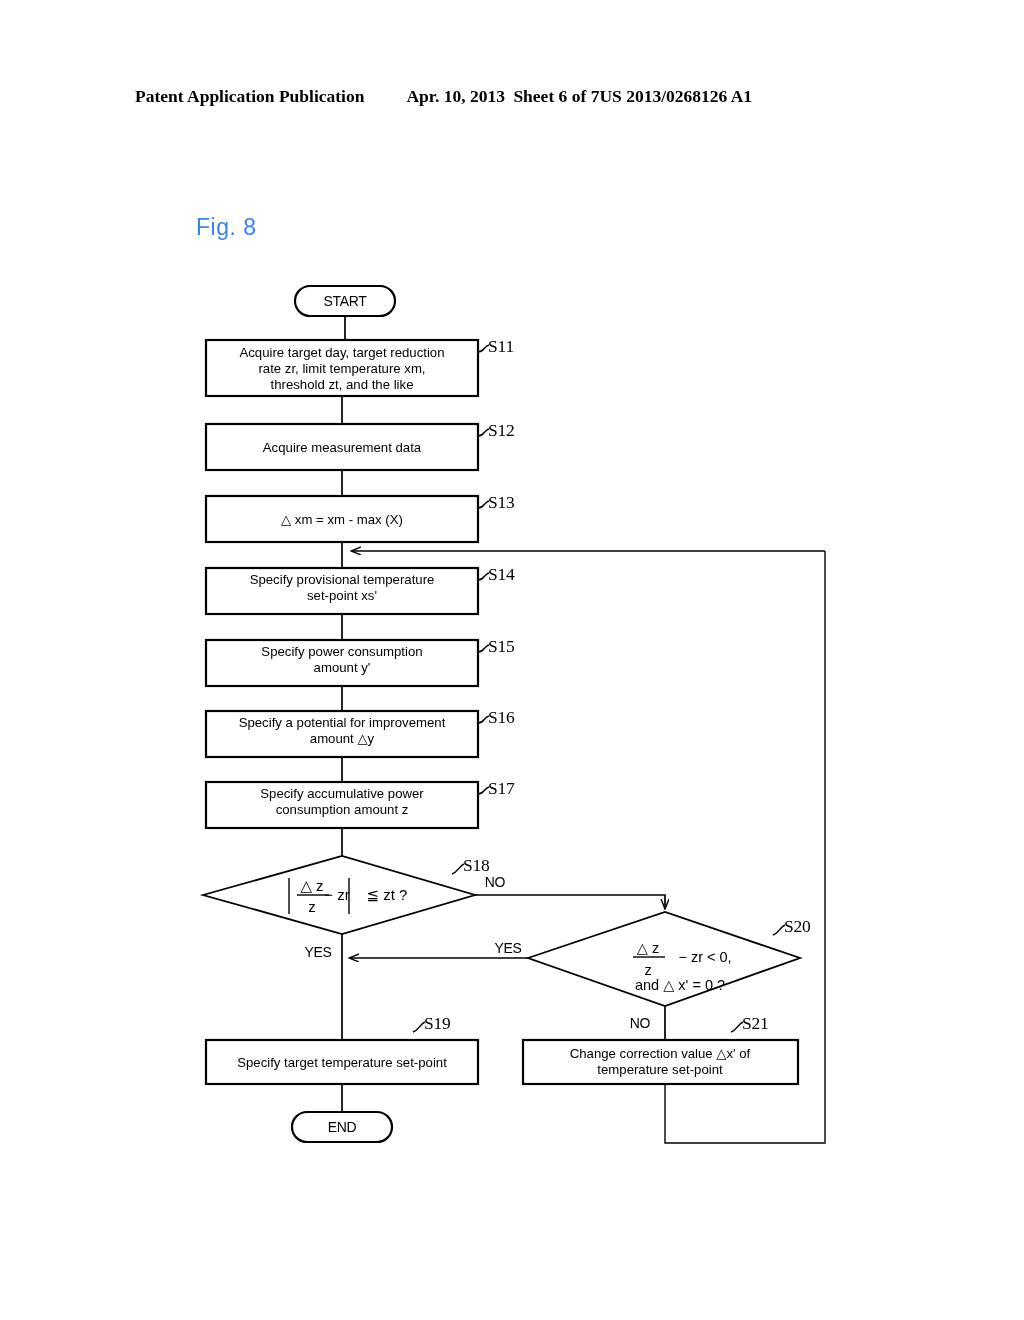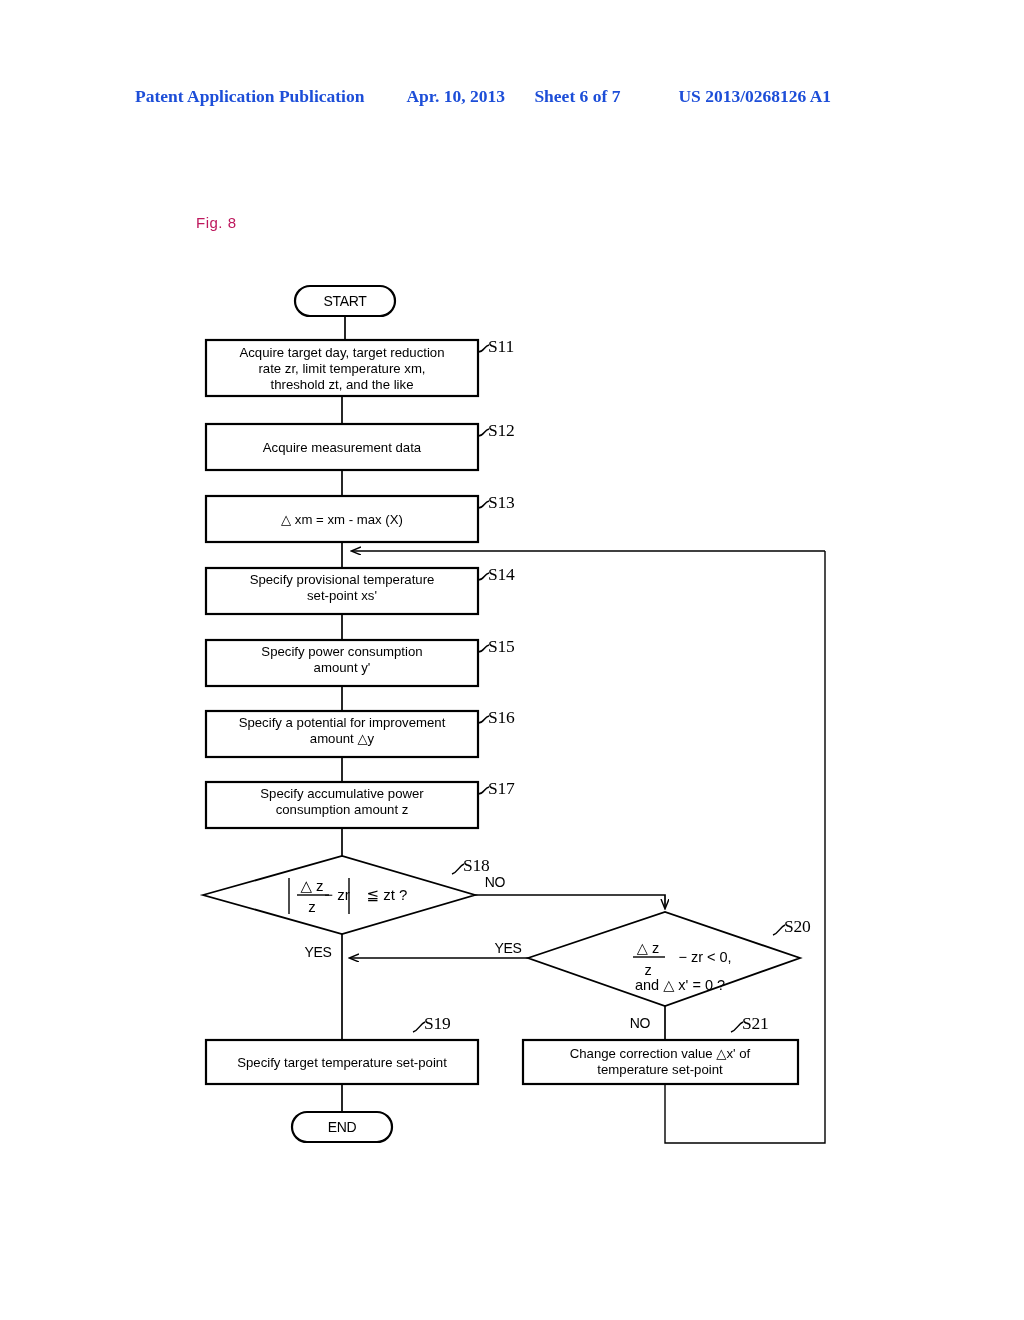--- a/index.html
+++ b/index.html
@@ -18,41 +18,40 @@
   #pub-header {
     position: absolute;
     top: 86px;
     left: 135px;
     width: 750px;
     display: flex;
     align-items: baseline;
     font-family: "Liberation Serif", serif;
     font-weight: bold;
     font-size: 17.5px;
-    color: #1d4ed8;
+    color: #000000;
     letter-spacing: 0px;
     white-space: nowrap;
   }
   #pub-header .h-left { }
   #pub-header .h-mid {
     margin-left: 42px;
   }
   #pub-header .h-mid .sheet {
-    margin-left: 25px;
+    margin-left: 4px;
   }
   #pub-header .h-right {
-    margin-left: 58px;
   }
   #fig-label {
     position: absolute;
     top: 214px;
     left: 196px;
     font-family: "Liberation Sans", sans-serif;
-    font-size: 15px;
-    color: #be185d;
+    font-size: 23px;
+    color: #3b82f6;
     letter-spacing: 0.5px;
   }
   #flow {
     position: absolute;
     top: 0;
     left: 0;
   }
   svg text {
     fill: #000000;
   }

